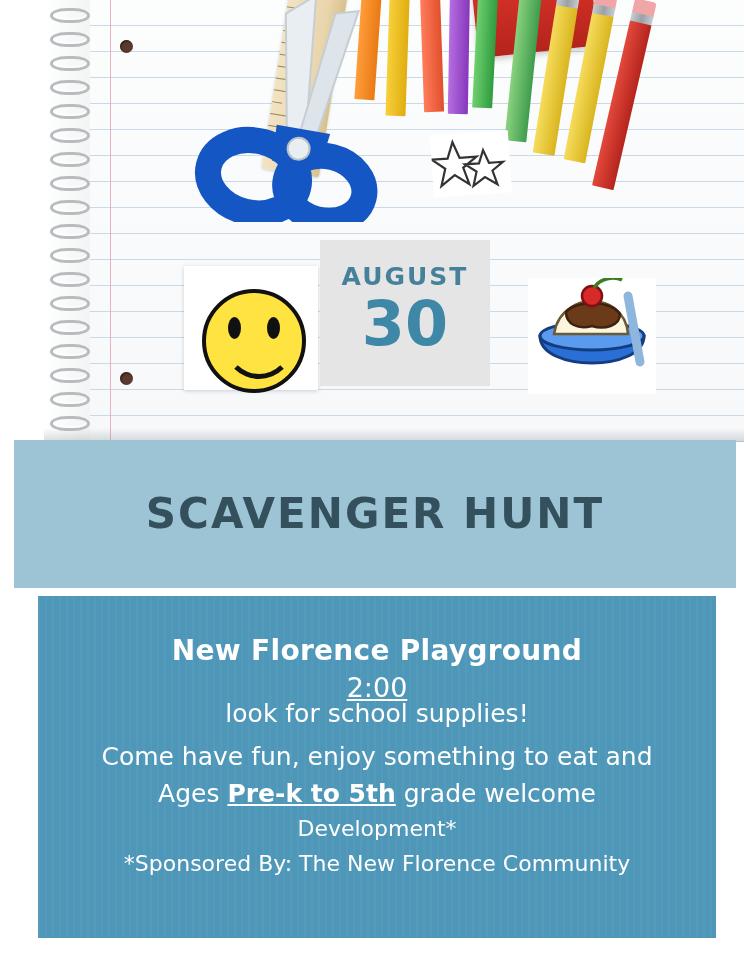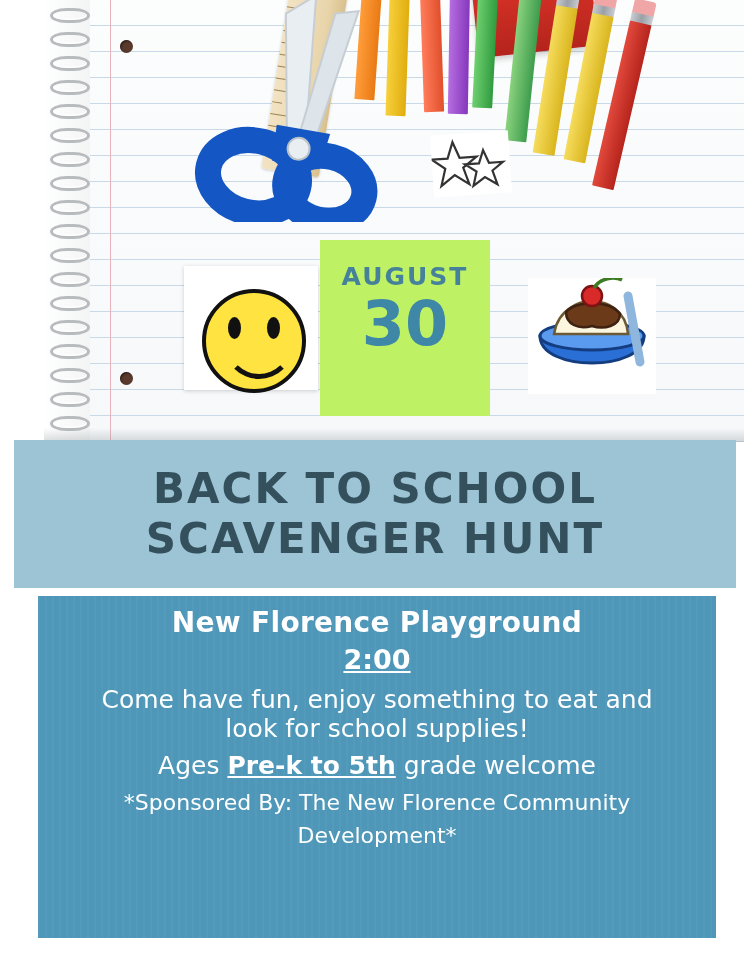--- a/index.html
+++ b/index.html
@@ -156,22 +156,22 @@
     border-top-color: transparent;
     border-left-color: transparent;
     border-right-color: transparent;
     border-radius: 0 0 60px 60px;
   }
 
   
   .date-block {
     position: absolute;
     left: 276px; top: 240px;
-    width: 170px; height: 176px;
-    background: #bef264;
+    width: 170px; height: 146px;
+    background: #e5e5e5;
     text-align: center;
     color: #3d7f9c;
   }
   .date-month {
     margin-top: 22px;
     font-size: 25px;
     letter-spacing: 2px;
     font-weight: bold;
     color: #45819b;
   }
@@ -235,32 +235,32 @@
     background: #4e97b8;
     background-image: repeating-linear-gradient(
       to right,
       rgba(255,255,255,.035) 0px,
       rgba(255,255,255,.035) 2px,
       rgba(0,0,0,0) 2px,
       rgba(0,0,0,0) 7px
     );
     color: #ffffff;
     text-align: center;
-    padding-top: 8px;
+    padding-top: 36px;
     box-sizing: border-box;
   }
   .venue {
     font-size: 28px;
     font-weight: bold;
     line-height: 38px;
     letter-spacing: .3px;
   }
   .time {
     font-size: 27px;
-    font-weight: bold;
+    font-weight: normal;
     line-height: 36px;
     text-decoration: underline;
   }
   .body-line {
     font-size: 25px;
     line-height: 43px;
     padding: 0 22px;
   }
   .body-line .u {
     text-decoration: underline;
@@ -384,29 +384,28 @@
         <circle cx="64" cy="18" r="10" fill="#d92a2a" stroke="#7e1212" stroke-width="2.5"></circle>
         <path d="M66 10 C72 0, 86 -2, 94 2" fill="none" stroke="#3e7c23" stroke-width="3.5"></path>
         <path d="M100 18 L112 84" stroke="#8fb7de" stroke-width="9" stroke-linecap="round"></path>
       </svg>
     </div>
 
     <div class="photo-bottom"></div>
   </div>
 
   <div class="title-band">
-    <div class="title-line">BACK TO SCHOOL</div>
     <div class="title-line">SCAVENGER HUNT</div>
   </div>
 
   <div class="body-band">
     <div class="venue">New Florence Playground</div>
     <div class="time">2:00</div>
+    <div class="body-line" style="margin-top:-14px;">look for school supplies!</div>
     <div class="body-line">Come have fun, enjoy something to eat and</div>
-    <div class="body-line" style="margin-top:-14px;">look for school supplies!</div>
     <div class="body-line" style="margin-top:-6px;text-align:center;">
       <span>Ages </span><span class="u">Pre-k to 5th</span><span> grade welcome</span>
     </div>
+    <div class="sponsor" style="margin-top:-6px;">Development*</div>
     <div class="sponsor" style="margin-top:-4px;">*Sponsored By: The New Florence Community</div>
-    <div class="sponsor" style="margin-top:-6px;">Development*</div>
   </div>
 
 </div>
 
 </body></html>

